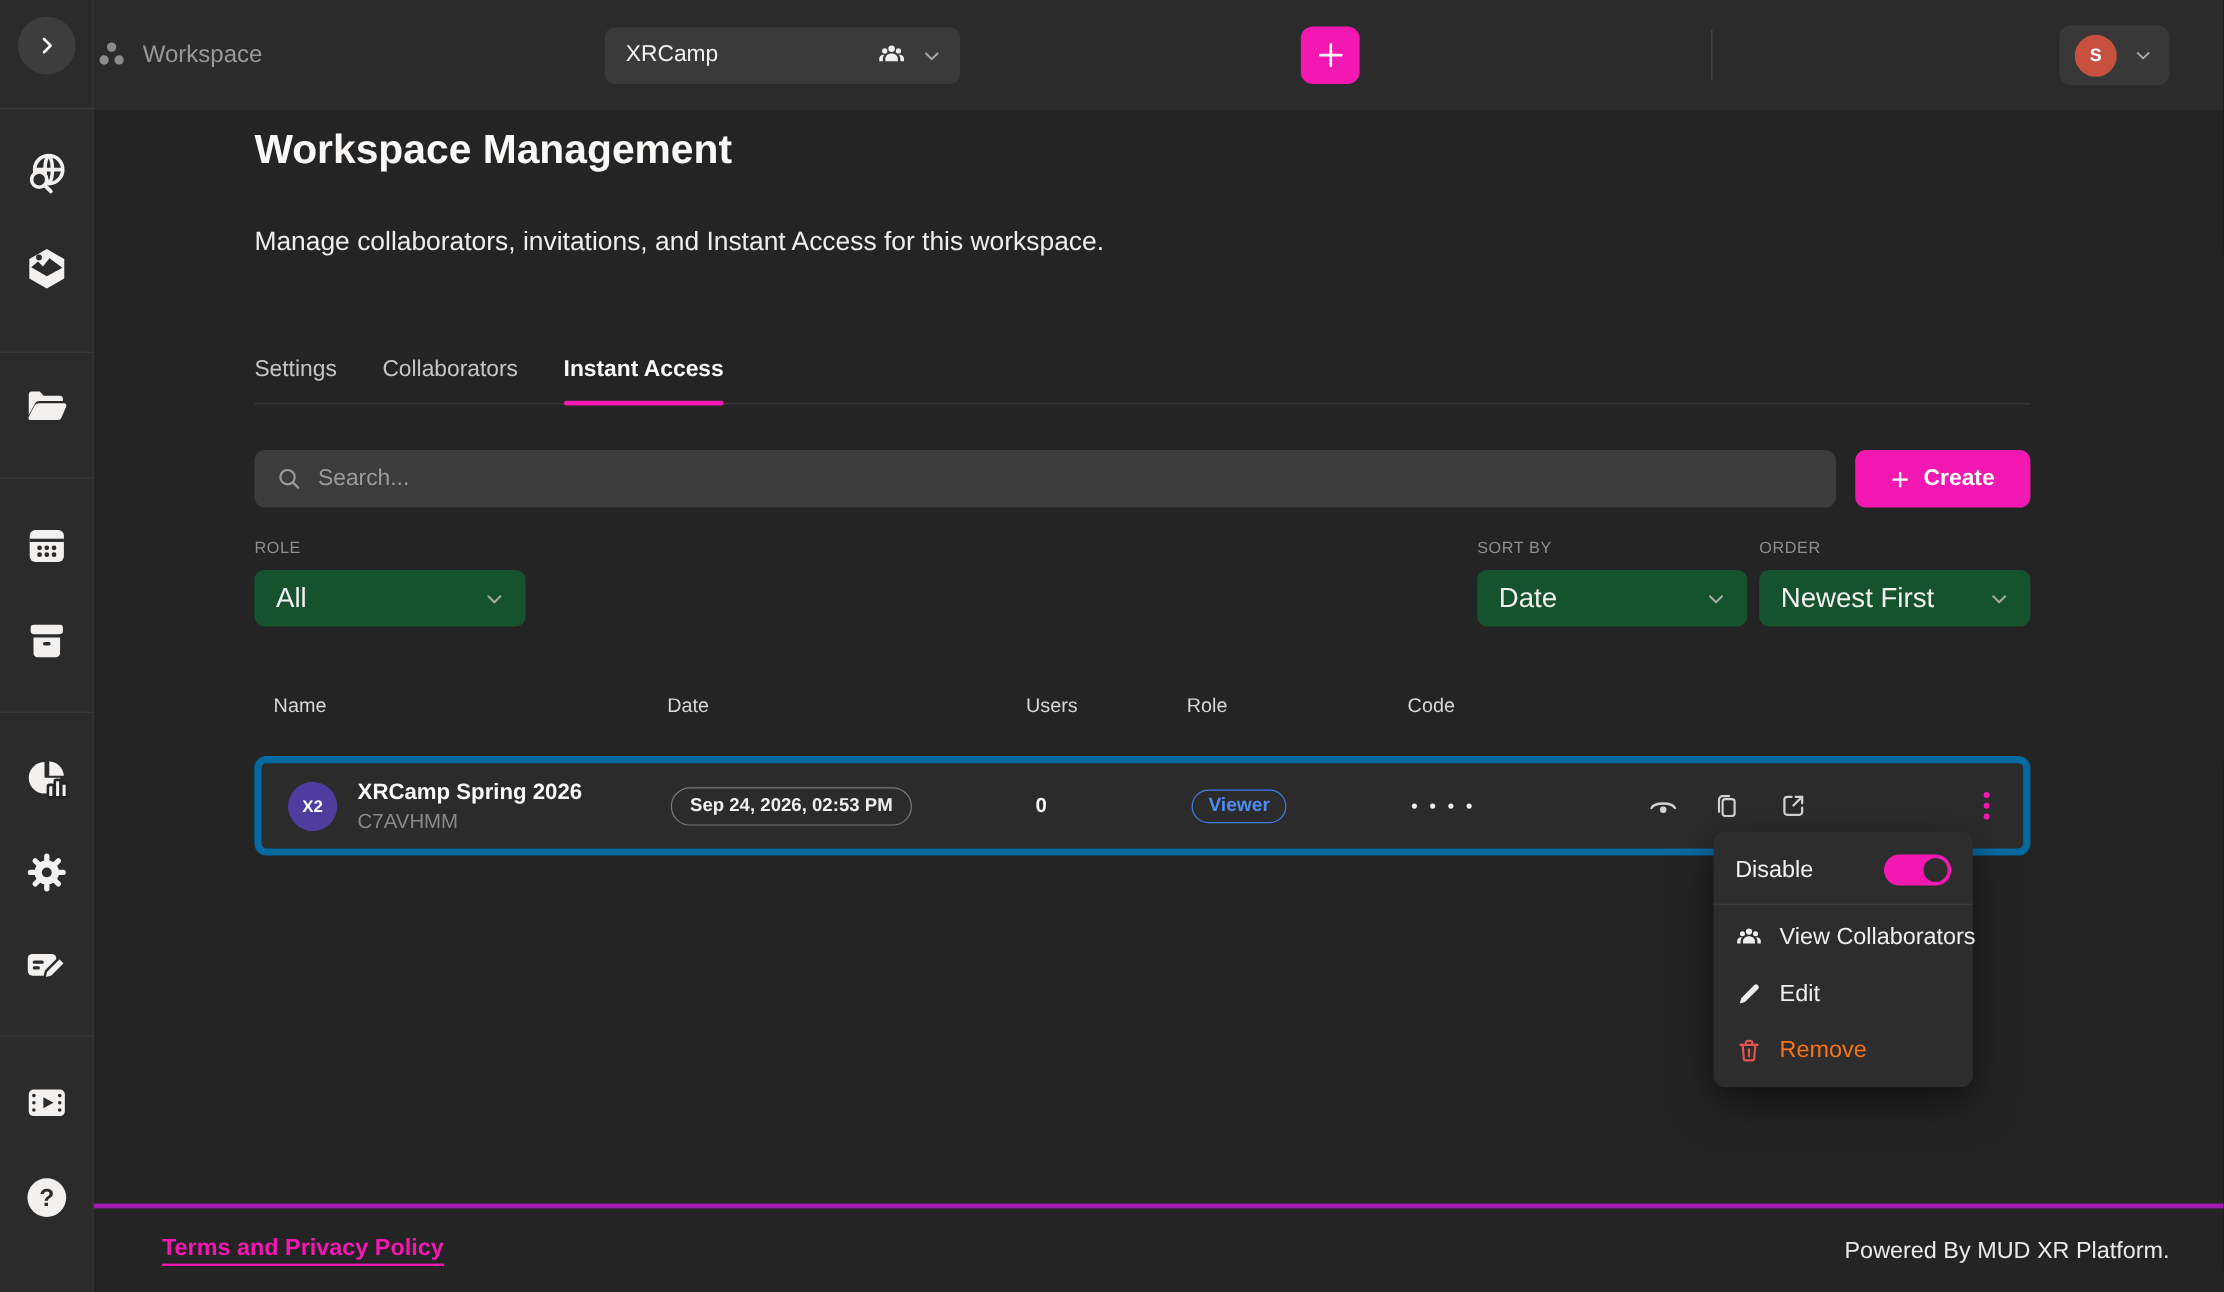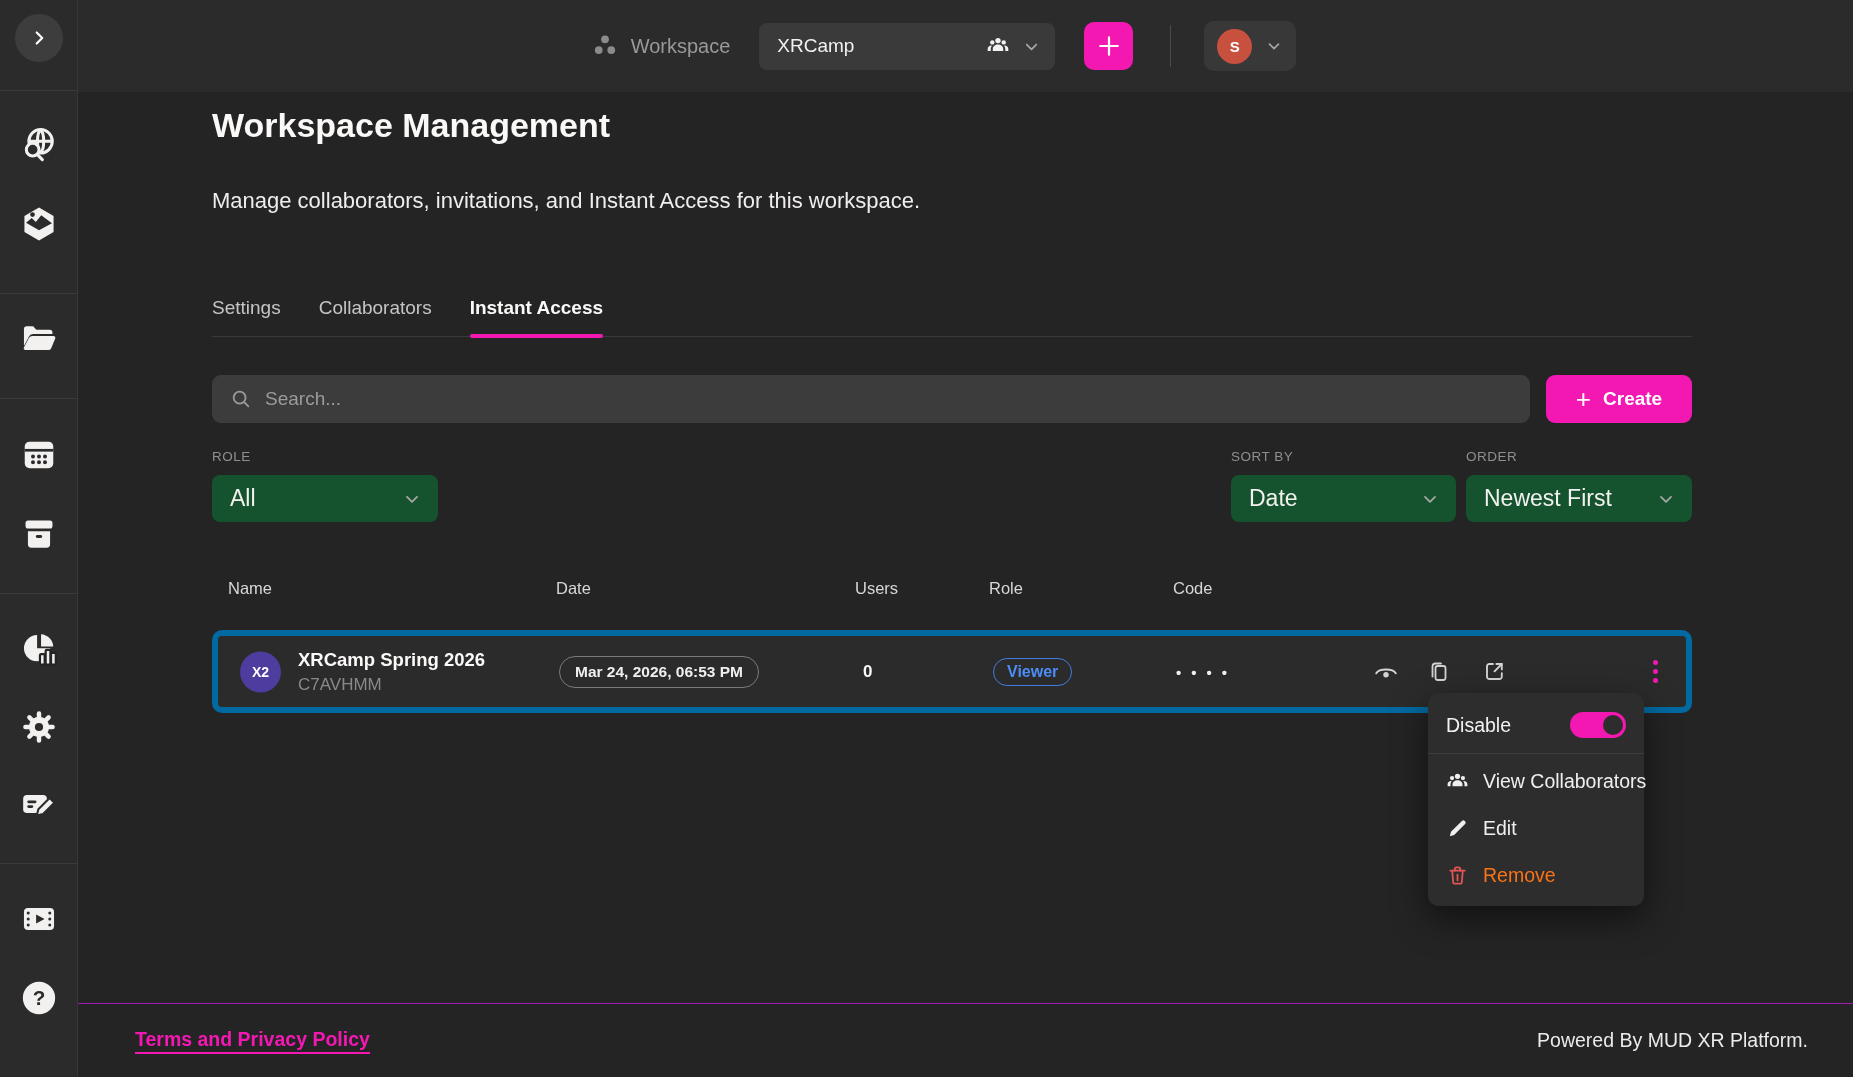--- a/index.html
+++ b/index.html
@@ -2,21 +2,21 @@
 <html><head>
 <meta charset="utf-8">
 <style>
   * { margin:0; padding:0; box-sizing:border-box; }
   html,body { background:#1d1c1c; }
   body { font-family:"Liberation Sans", sans-serif; }
   #app { position:relative; width:1853px; height:1077px; background:#252424; overflow:hidden; }
 
   
   .topbar { position:absolute; left:78px; top:0; right:0; height:92px; background:#2C2B2B;
-            display:flex; align-items:center; justify-content:center; padding-right:45px;gap:13px; }
+            display:flex; align-items:center; justify-content:space-between; padding-right:45px; }
   .ws-label-group { display:flex; align-items:center; gap:11px; margin-right:16px; }
   .ws-label { color:#9A9998; font-size:20px; }
   .ws-selector { width:296px; height:47px; background:#3B3A3A; border-radius:8px; display:flex;
                  align-items:center; gap:12px; padding:0 14px 0 18px; cursor:pointer; }
   .ws-selector .ws-name { color:#F2F1F0; font-size:19px; flex:1; }
   .plus-btn { width:49px; height:48px; margin-left:16px; border-radius:10px; background:var(--accent);
               border:none; display:flex; align-items:center; justify-content:center; cursor:pointer; }
   .topbar-divider { width:1px; height:42px; background:#4B4A49; margin:0 20px 0 24px; }
   .avatar-box { height:50px; border-radius:10px; background:#393838; display:flex; align-items:center;
                 gap:13px; padding:0 13px; cursor:pointer; }
@@ -103,21 +103,21 @@
   .menu-toggle-label { font-size:19.5px; color:#F2F1F0; }
   .toggle { width:56px; height:26px; border-radius:14px; background:var(--accent); position:relative; cursor:pointer; }
   .toggle .knob { position:absolute; right:3px; top:3px; width:20px; height:20px; border-radius:50%; background:#2E2D2D; }
   .menu-divider { height:1px; background:#3E3D3C; margin:2px 0 4px; }
   .menu-item { display:flex; align-items:center; gap:14px; padding:12px 18px; font-size:19.5px;
                color:#F0EFEF; cursor:pointer; white-space:nowrap; }
   .menu-item svg { width:23px; height:23px; flex:none; }
   .menu-item.danger { color:#f97316; }
 
   
-  .footer { position:absolute; left:0; right:0; bottom:0; height:74px; border-top:1px solid #a21caf;
+  .footer { position:absolute; left:0; right:0; bottom:0; height:74px; border-top:4px solid #a21caf;
             display:flex; align-items:center; justify-content:space-between; padding:0 45px 0 57px; }
   .terms-link { color:var(--accent); font-size:19.5px; font-weight:700; text-decoration:none;
                 border-bottom:2px solid var(--accent); padding-bottom:1px; cursor:pointer; }
   .powered { color:#ECEBEA; font-size:19.5px; }
 
   :root { --accent:#F318B2; }
 </style>
 </head>
 <body>
 
@@ -340,21 +340,21 @@
       <span class="th-role">Role</span>
       <span class="th-code">Code</span>
     </div>
 
     <div class="row-card">
       <div class="rc row-avatar">X2</div>
       <div class="rc row-names">
         <div class="row-name">XRCamp Spring 2026</div>
         <div class="row-id">C7AVHMM</div>
       </div>
-      <div class="rc date-pill">Mar 24, 2026, 06:53 PM</div>
+      <div class="rc date-pill">Sep 24, 2026, 02:53 PM</div>
       <div class="rc row-users">0</div>
       <div class="rc role-pill">Viewer</div>
       <div class="rc code-masked">••••</div>
 
       <button class="rc icon-btn ib-eye">
         <svg width="26" height="26" viewBox="0 0 24 24" fill="none" stroke="#D4D3D2" stroke-width="1.8" stroke-linecap="round">
           <path d="M3 13.2C5.6 8.6 18.4 8.6 21 13.2"></path>
             <circle cx="12" cy="14.6" r="2.5" fill="#D4D3D2" stroke="none"></circle>
         </svg>
       </button>

